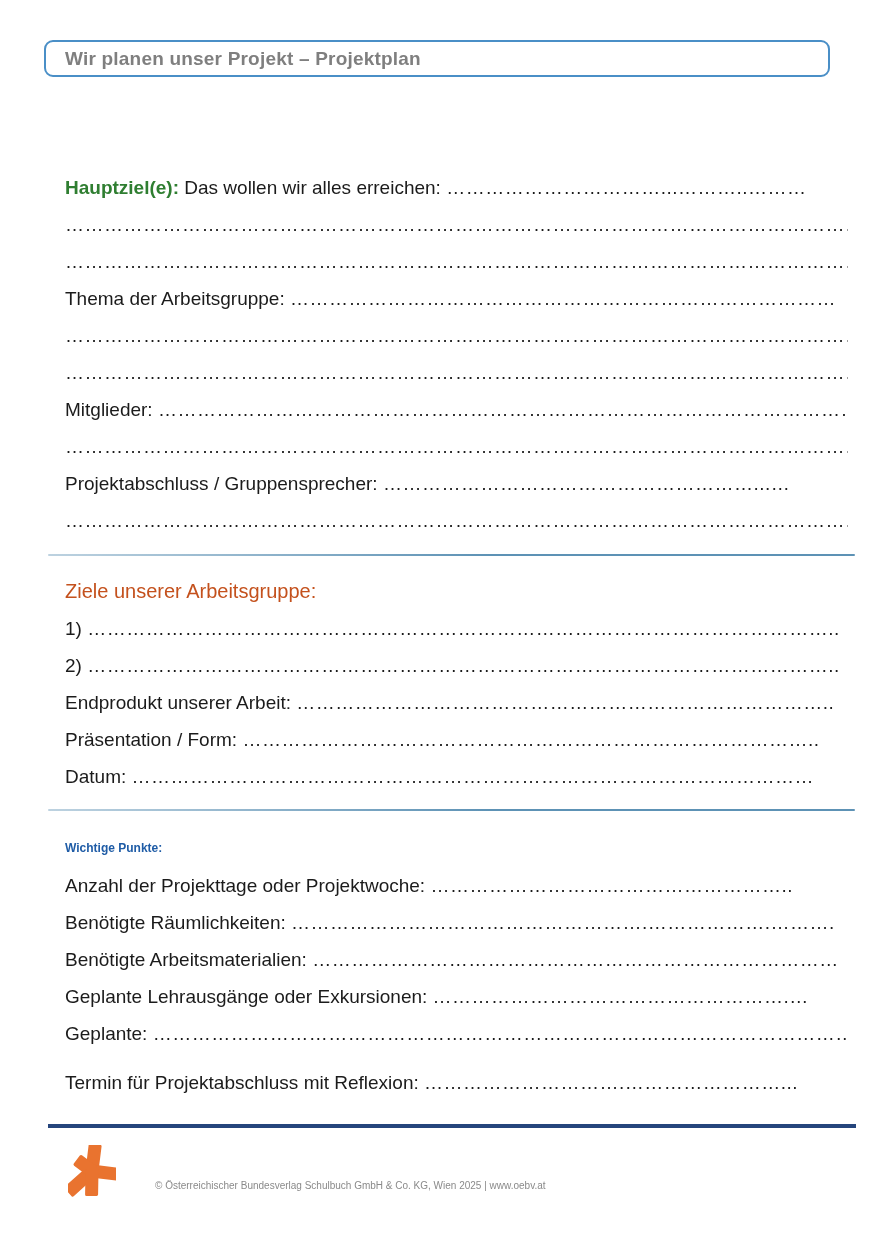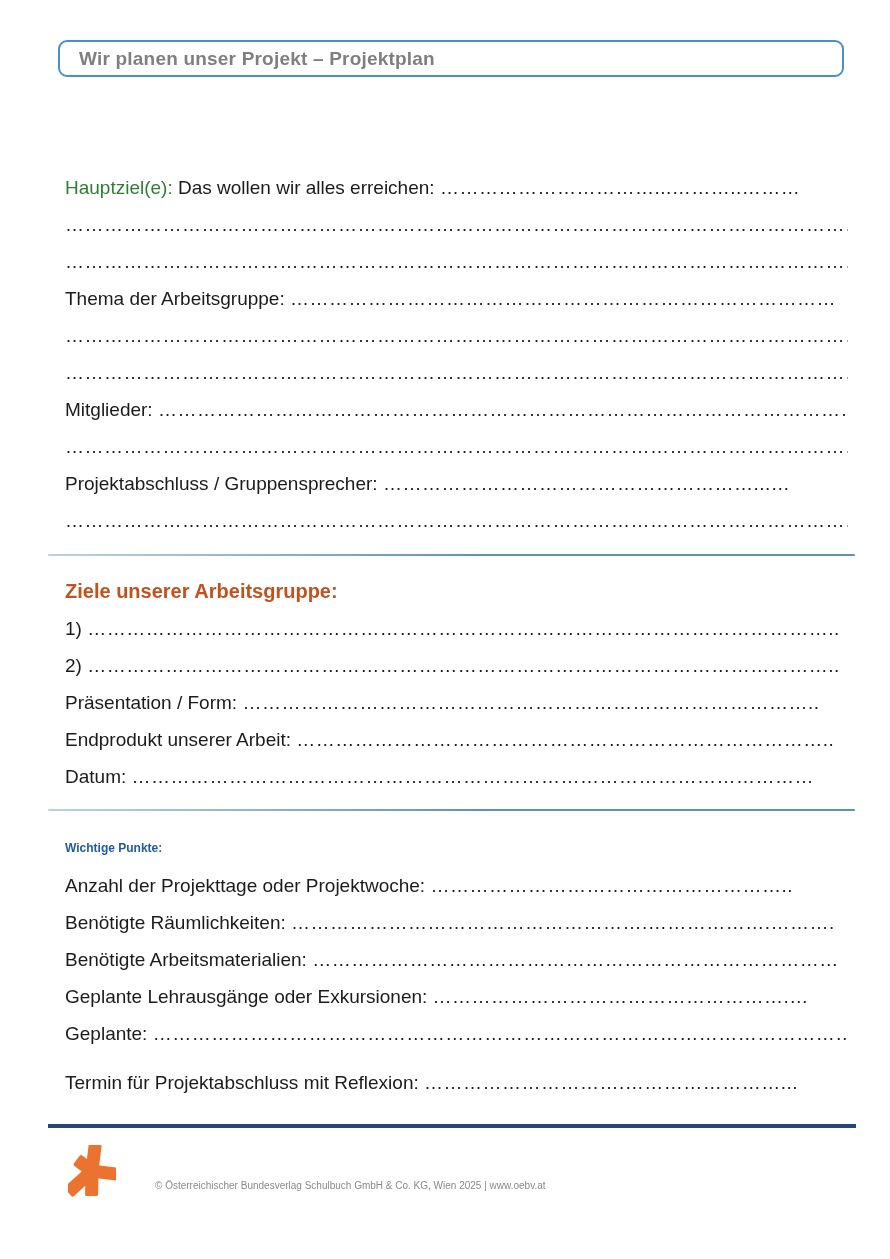--- a/index.html
+++ b/index.html
@@ -7,33 +7,33 @@
     --green:#2f7e31; --orange:#c4511d; --blue:#1f5ca6;
     --navy:#25457c; --divider-dark:#5d92b5; --divider-light:#bdd2e0;
     --logo-orange:#e9732f; --text:#1b1b1b; --footer-text:#8a8a8a;
   }
   html,body{margin:0;padding:0;background:#ffffff;}
   .page{
     position:relative; width:890px; height:1259px; background:#fff;
     font-family:"Liberation Sans", sans-serif; color:var(--text); overflow:hidden;
   }
   .title-box{
-    position:absolute; left:58px; top:40px; width:786px; height:37px;
+    position:absolute; left:44px; top:40px; width:786px; height:37px;
     box-sizing:border-box; border:2.5px solid var(--header-border);
     border-radius:9px; display:flex; align-items:center; padding-left:19px;
   }
   .title-box .title{ font-size:19px; font-weight:bold; color:var(--header-text); letter-spacing:.2px;}
   .content{ position:absolute; left:65px; top:134px; width:783px; }
   .row{
     height:37px; line-height:37px; font-size:19px; white-space:pre;
     overflow:hidden; width:100%;
   }
   .spacer{ height:35px; }
-  .h-green{ color:var(--green); font-weight:normal;margin-top:45px; }
-  .h-orange{ color:var(--orange); font-weight:bold; font-size:20px; }
+  .h-green{ color:var(--green); font-weight:bold;margin-top:45px; }
+  .h-orange{ color:var(--orange); font-weight:normal; font-size:20px; }
   .h-blue{ color:var(--blue); font-weight:bold; font-size:12px; }
   .dots{ letter-spacing:.5px; }
   .divider{
     height:2px; width:807px; margin-left:-17px;
     background:linear-gradient(90deg, var(--divider-light), var(--divider-dark) 55%, var(--divider-dark));
     border-radius:1px;
   }
   .divider.one{ margin-top:15px; margin-bottom:17px; }
   .divider.two{ margin-top:14px; margin-bottom:19px; }
   .row.termin{ margin-top:12px; }
@@ -76,22 +76,22 @@
     <div class="row dots">………………………………………………………………………………………………………………..</div>
 
     <div class="row"><span>Projektabschluss / Gruppensprecher: </span><span class="dots">…………………………………………………...…</span></div>
     <div class="row dots">………………………………………………………………………………………………………………..</div>
 
     <div class="divider one"></div>
 
     <div class="row h-orange">Ziele unserer Arbeitsgruppe:</div>
     <div class="row"><span>1) </span><span class="dots">……………………………………………………………………………………………………..</span></div>
     <div class="row"><span>2) </span><span class="dots">……………………………………………………………………………………………………..</span></div>
+    <div class="row"><span>Endprodukt unserer Arbeit: </span><span class="dots">………………………………………………………………………..</span></div>
     <div class="row"><span>Präsentation / Form: </span><span class="dots">……………………………………………………………………………..</span></div>
-    <div class="row"><span>Endprodukt unserer Arbeit: </span><span class="dots">………………………………………………………………………..</span></div>
     <div class="row"><span>Datum: </span><span class="dots">……………………………………………………………………………………………</span></div>
 
     <div class="divider two"></div>
 
     <div class="row h-blue">Wichtige Punkte:</div>
     <div class="row"><span>Anzahl der Projekttage oder Projektwoche: </span><span class="dots">………………………………………………..</span></div>
     <div class="row"><span>Benötigte Räumlichkeiten: </span><span class="dots">……………………………………………….……………….……….</span></div>
     <div class="row"><span>Benötigte Arbeitsmaterialien: </span><span class="dots">………………………………………………………………………</span></div>
     <div class="row"><span>Geplante Lehrausgänge oder Exkursionen: </span><span class="dots">……………………………………………….…</span></div>
     <div class="row"><span>Geplante: </span><span class="dots">………………………………………………………………………………………………..</span></div>

